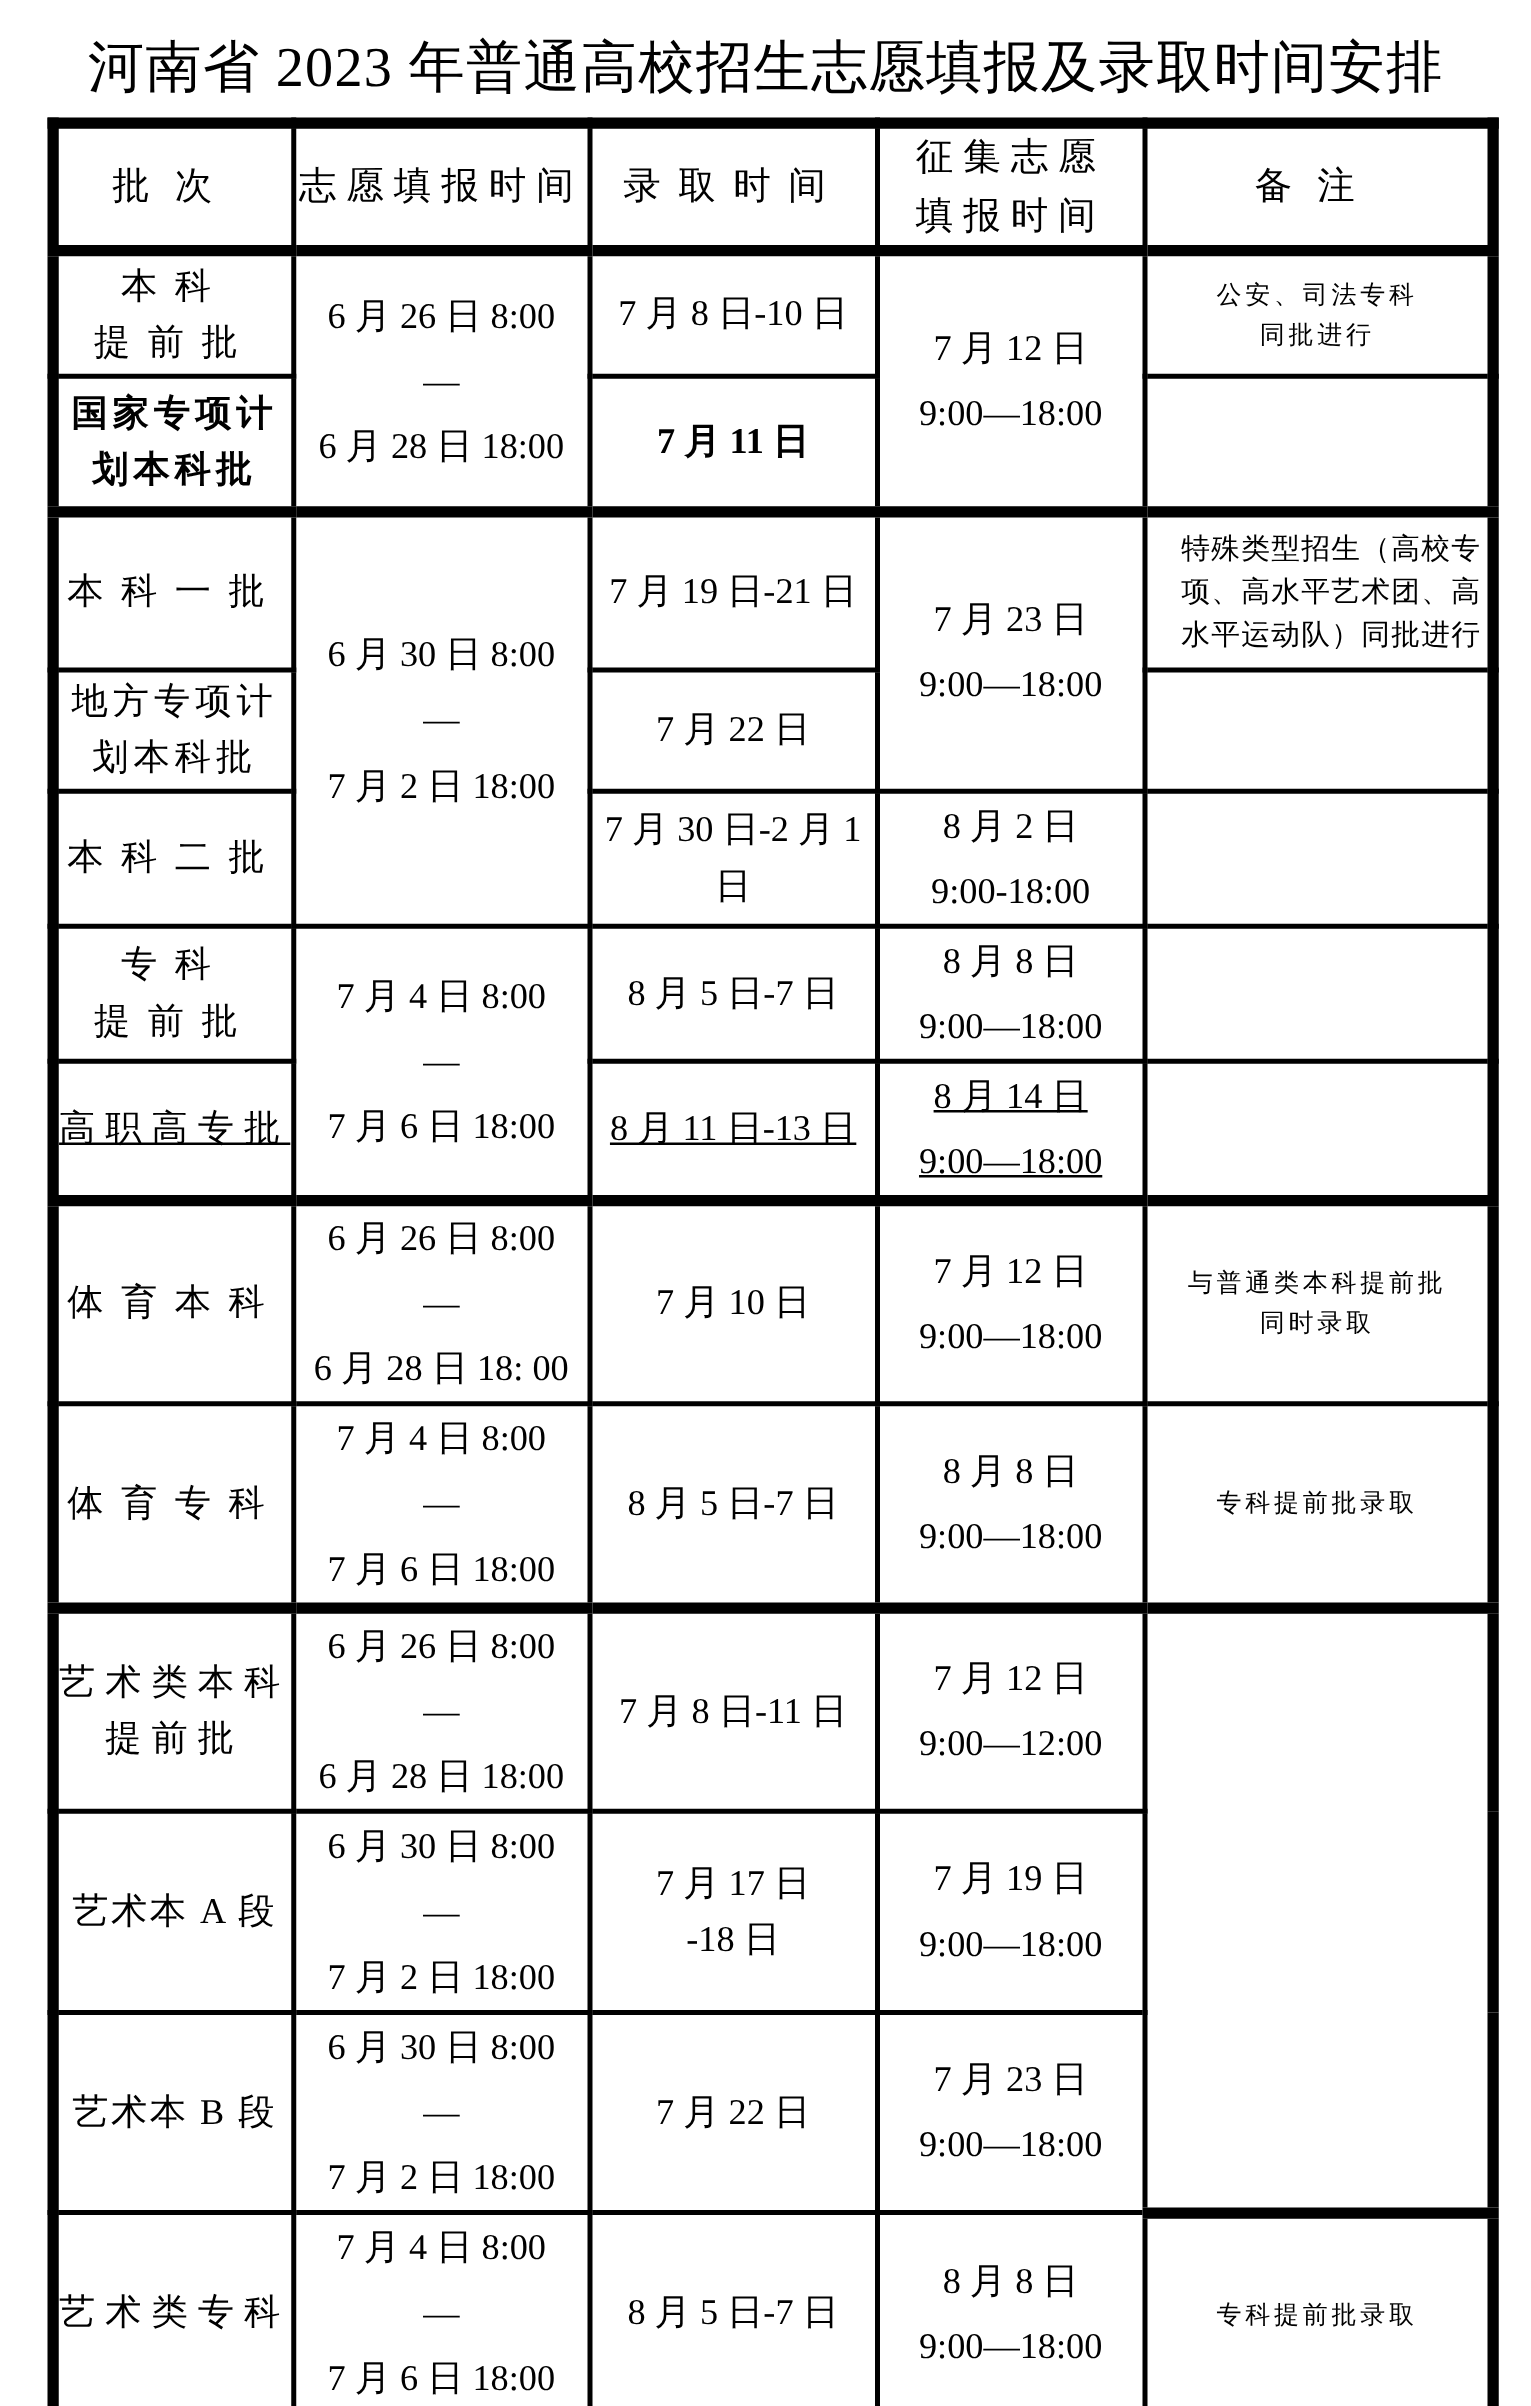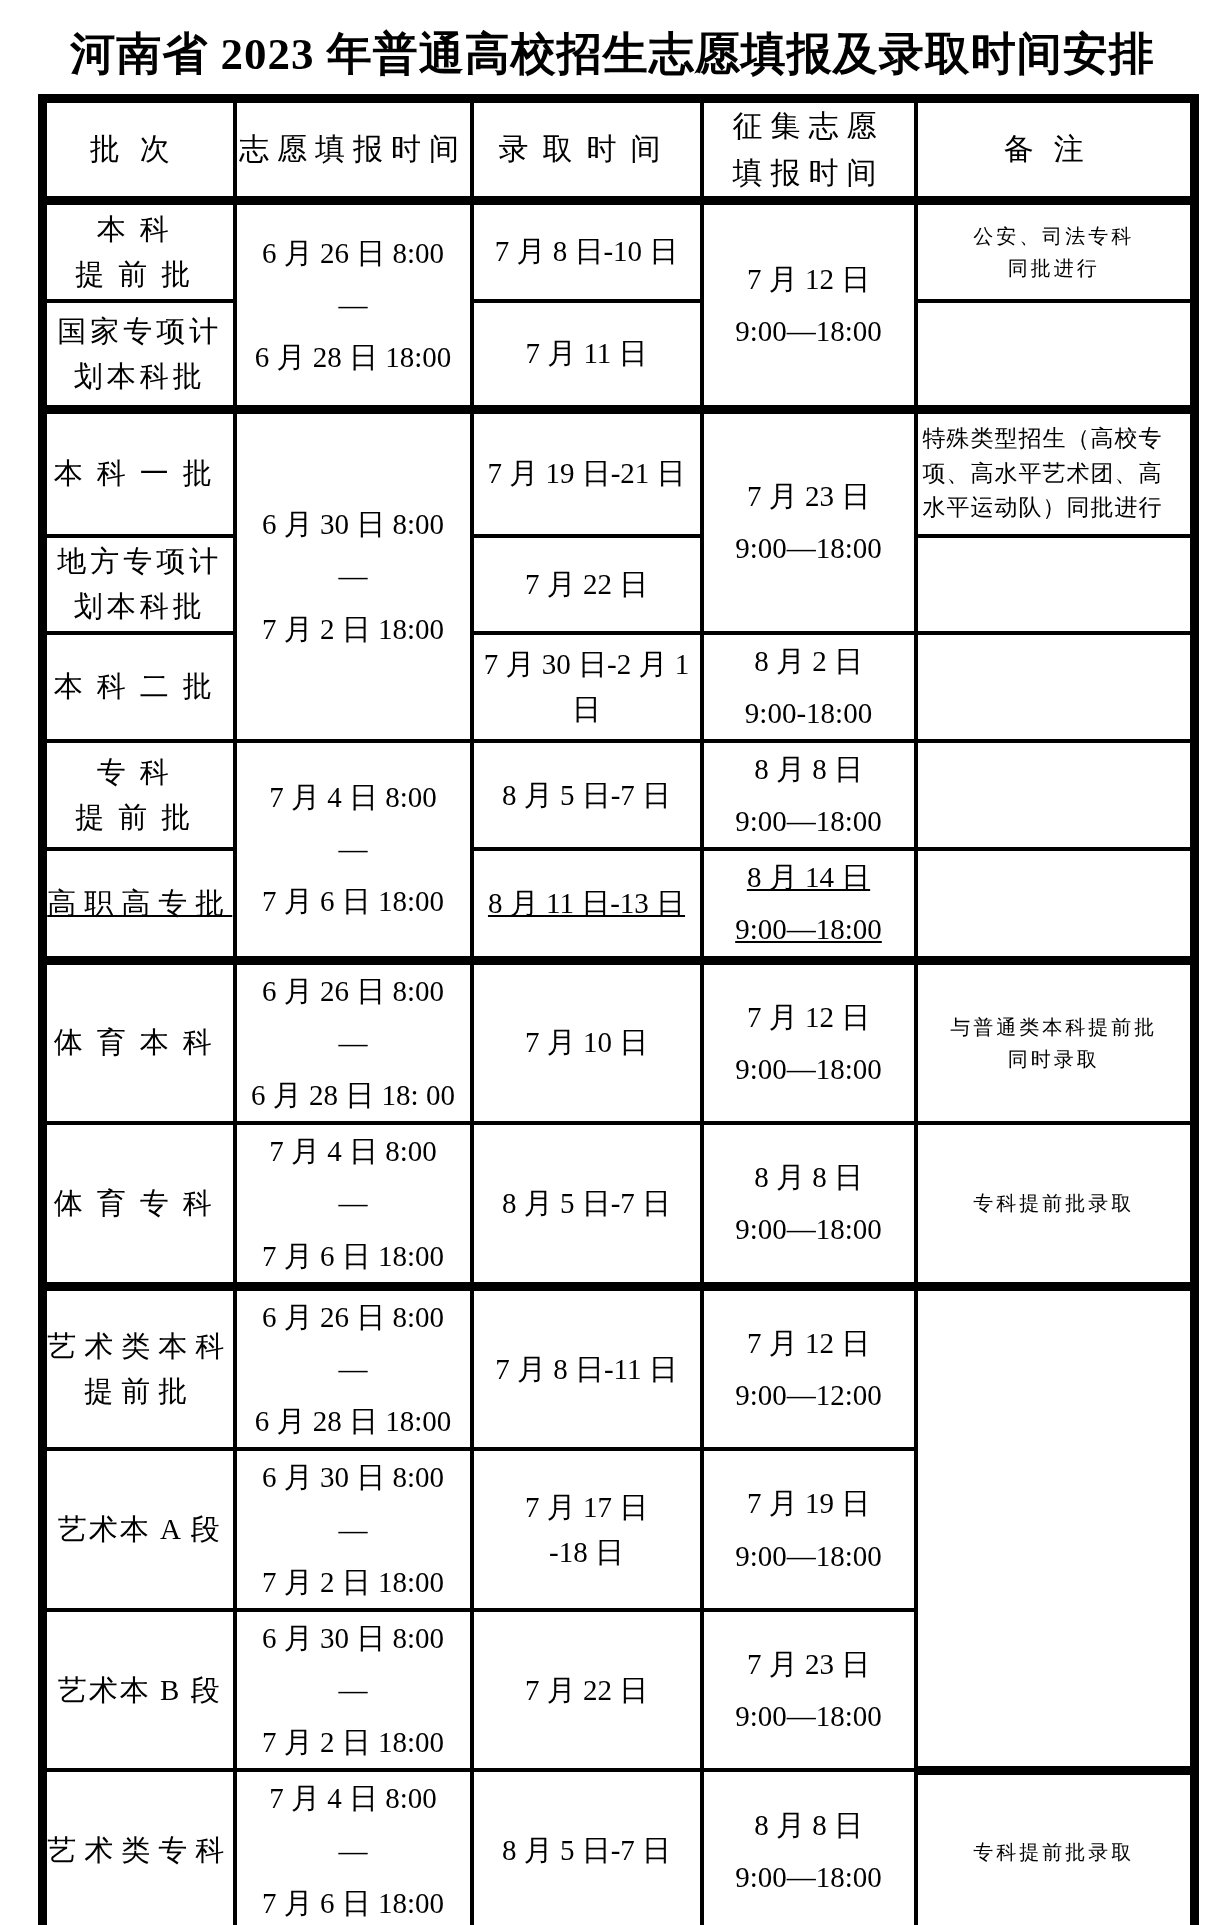--- a/index.html
+++ b/index.html
@@ -7,21 +7,21 @@
     width:1225px; height:1925px;
     background:#ffffff;
     overflow:hidden;
     font-family:"Liberation Serif","DejaVu Serif",serif;
     color:#000;
   }
   .title{
     margin:24px 0 10px 0;
     text-align:center;
     font-size:45px;
-    font-weight:bold;
+    font-weight:normal;
     white-space:nowrap;
     letter-spacing:1px;
   }
   table.sched{
     border-collapse:collapse;
     table-layout:fixed;
     margin-left:38px;
     width:1152px;
     border:9px solid #000;
   }
@@ -46,27 +46,27 @@
   .ls14{letter-spacing:14px;text-align:center;}
   .ls8{letter-spacing:8px;}
   .ls4{letter-spacing:4px;}
   .ls2{letter-spacing:2px;}
   .date{ line-height:1.8; }
   .rem{ font-size:20px; line-height:1.6; letter-spacing:3px; }
   .rem-just{
     font-size:23px;
     line-height:1.5;
     letter-spacing:1px;
-    text-align:left;
+    text-align:right;
     padding:0 5px;
   }
   
   tr.hh {height:102px;}
   tr.r1 {height:100px;}
-  tr.r2 {height:109px;}
+  tr.r2 {height:109px;font-weight:bold;}
   tr.r3 {height:126px;}
   tr.r4 {height:97px;}
   tr.r5 {height:95px;}
   tr.r6 {height:97px;}
   tr.r7 {height:100px;text-decoration:underline;}
   tr.r8 {height:130px;}
   tr.r9 {height:118px;}
   tr.r10{height:116px;}
   tr.r11{height:123px;}
   tr.r12{height:125px;}

